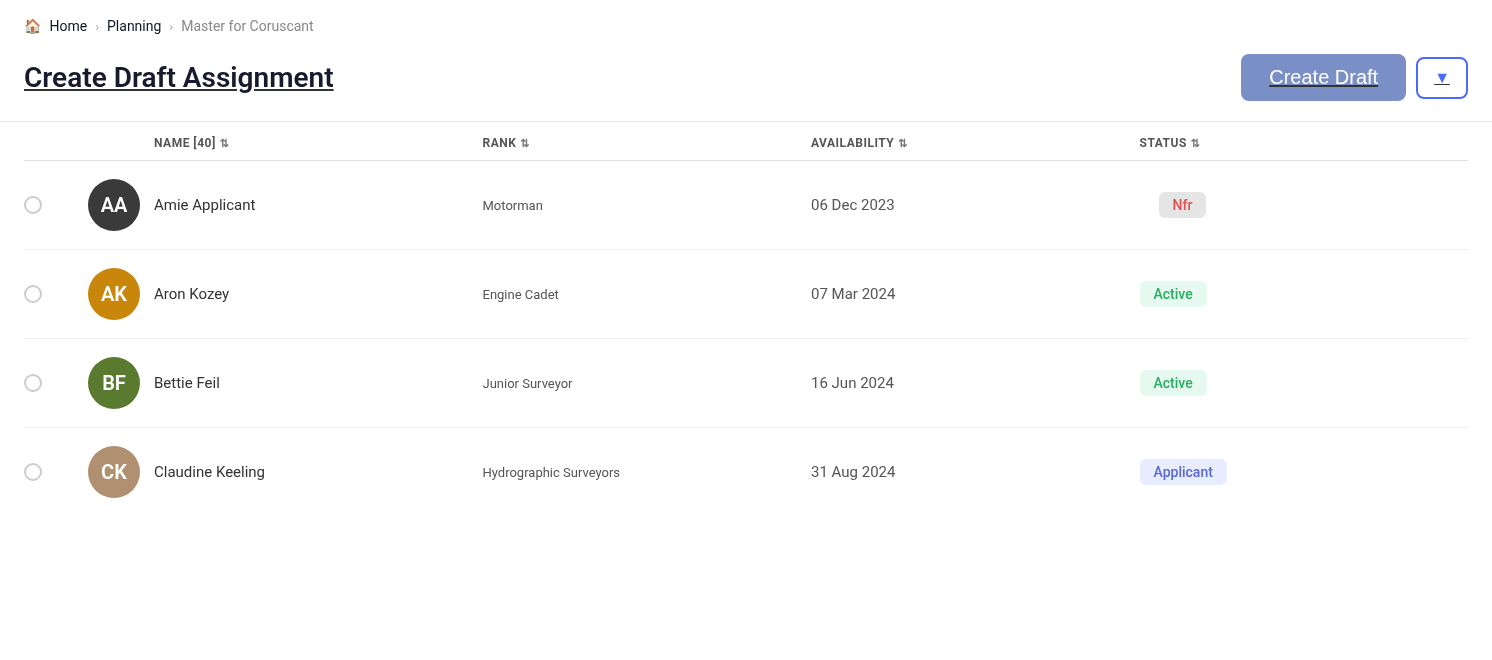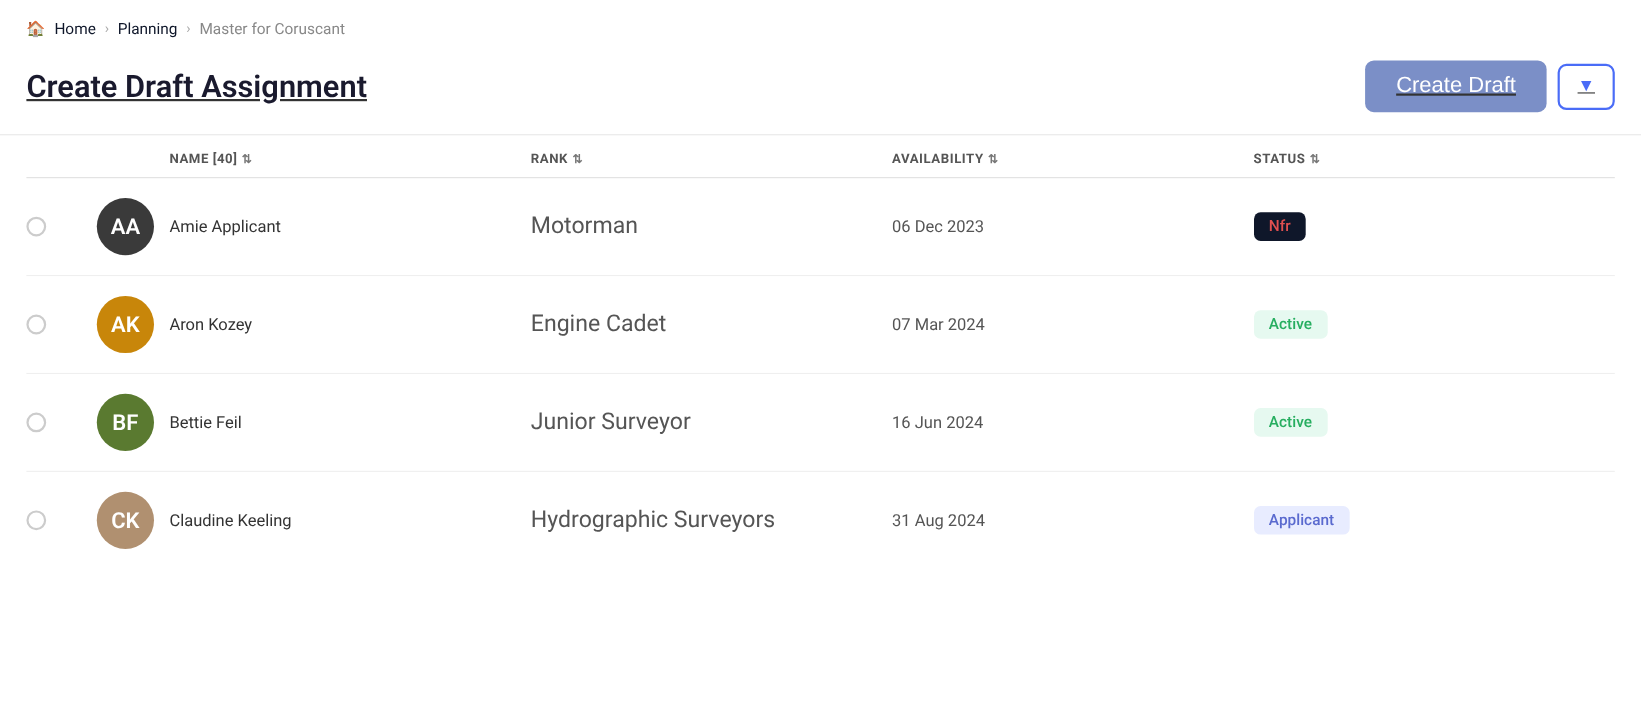--- a/index.html
+++ b/index.html
@@ -144,42 +144,43 @@
       color: white;
       overflow: hidden;
     }
 
     .name-cell {
       font-size: 15px;
       color: #333;
       font-weight: 400;
     }
     .rank-cell {
-      font-size: 21px;
+      font-size: 13px;
       color: #555;
     }
     .availability-cell {
       font-size: 15px;
       color: #555;
     }
     .status-cell {
       display: flex;
       align-items: center;
     }
 
     .badge {
       display: inline-block;
       padding: 5px 14px;
       border-radius: 6px;
       font-size: 14px;
       font-weight: 500;
     }
     .badge-nfr {
-      background: #0f172a;
+      background: #e5e5e5;
       color: #e05050;
+      margin-left: 19px;
     }
     .badge-active {
       background: #e6f9f0;
       color: #27ae60;
     }
     .badge-applicant {
       background: #e8ecff;
       color: #5a6acf;
     }
   </style>

